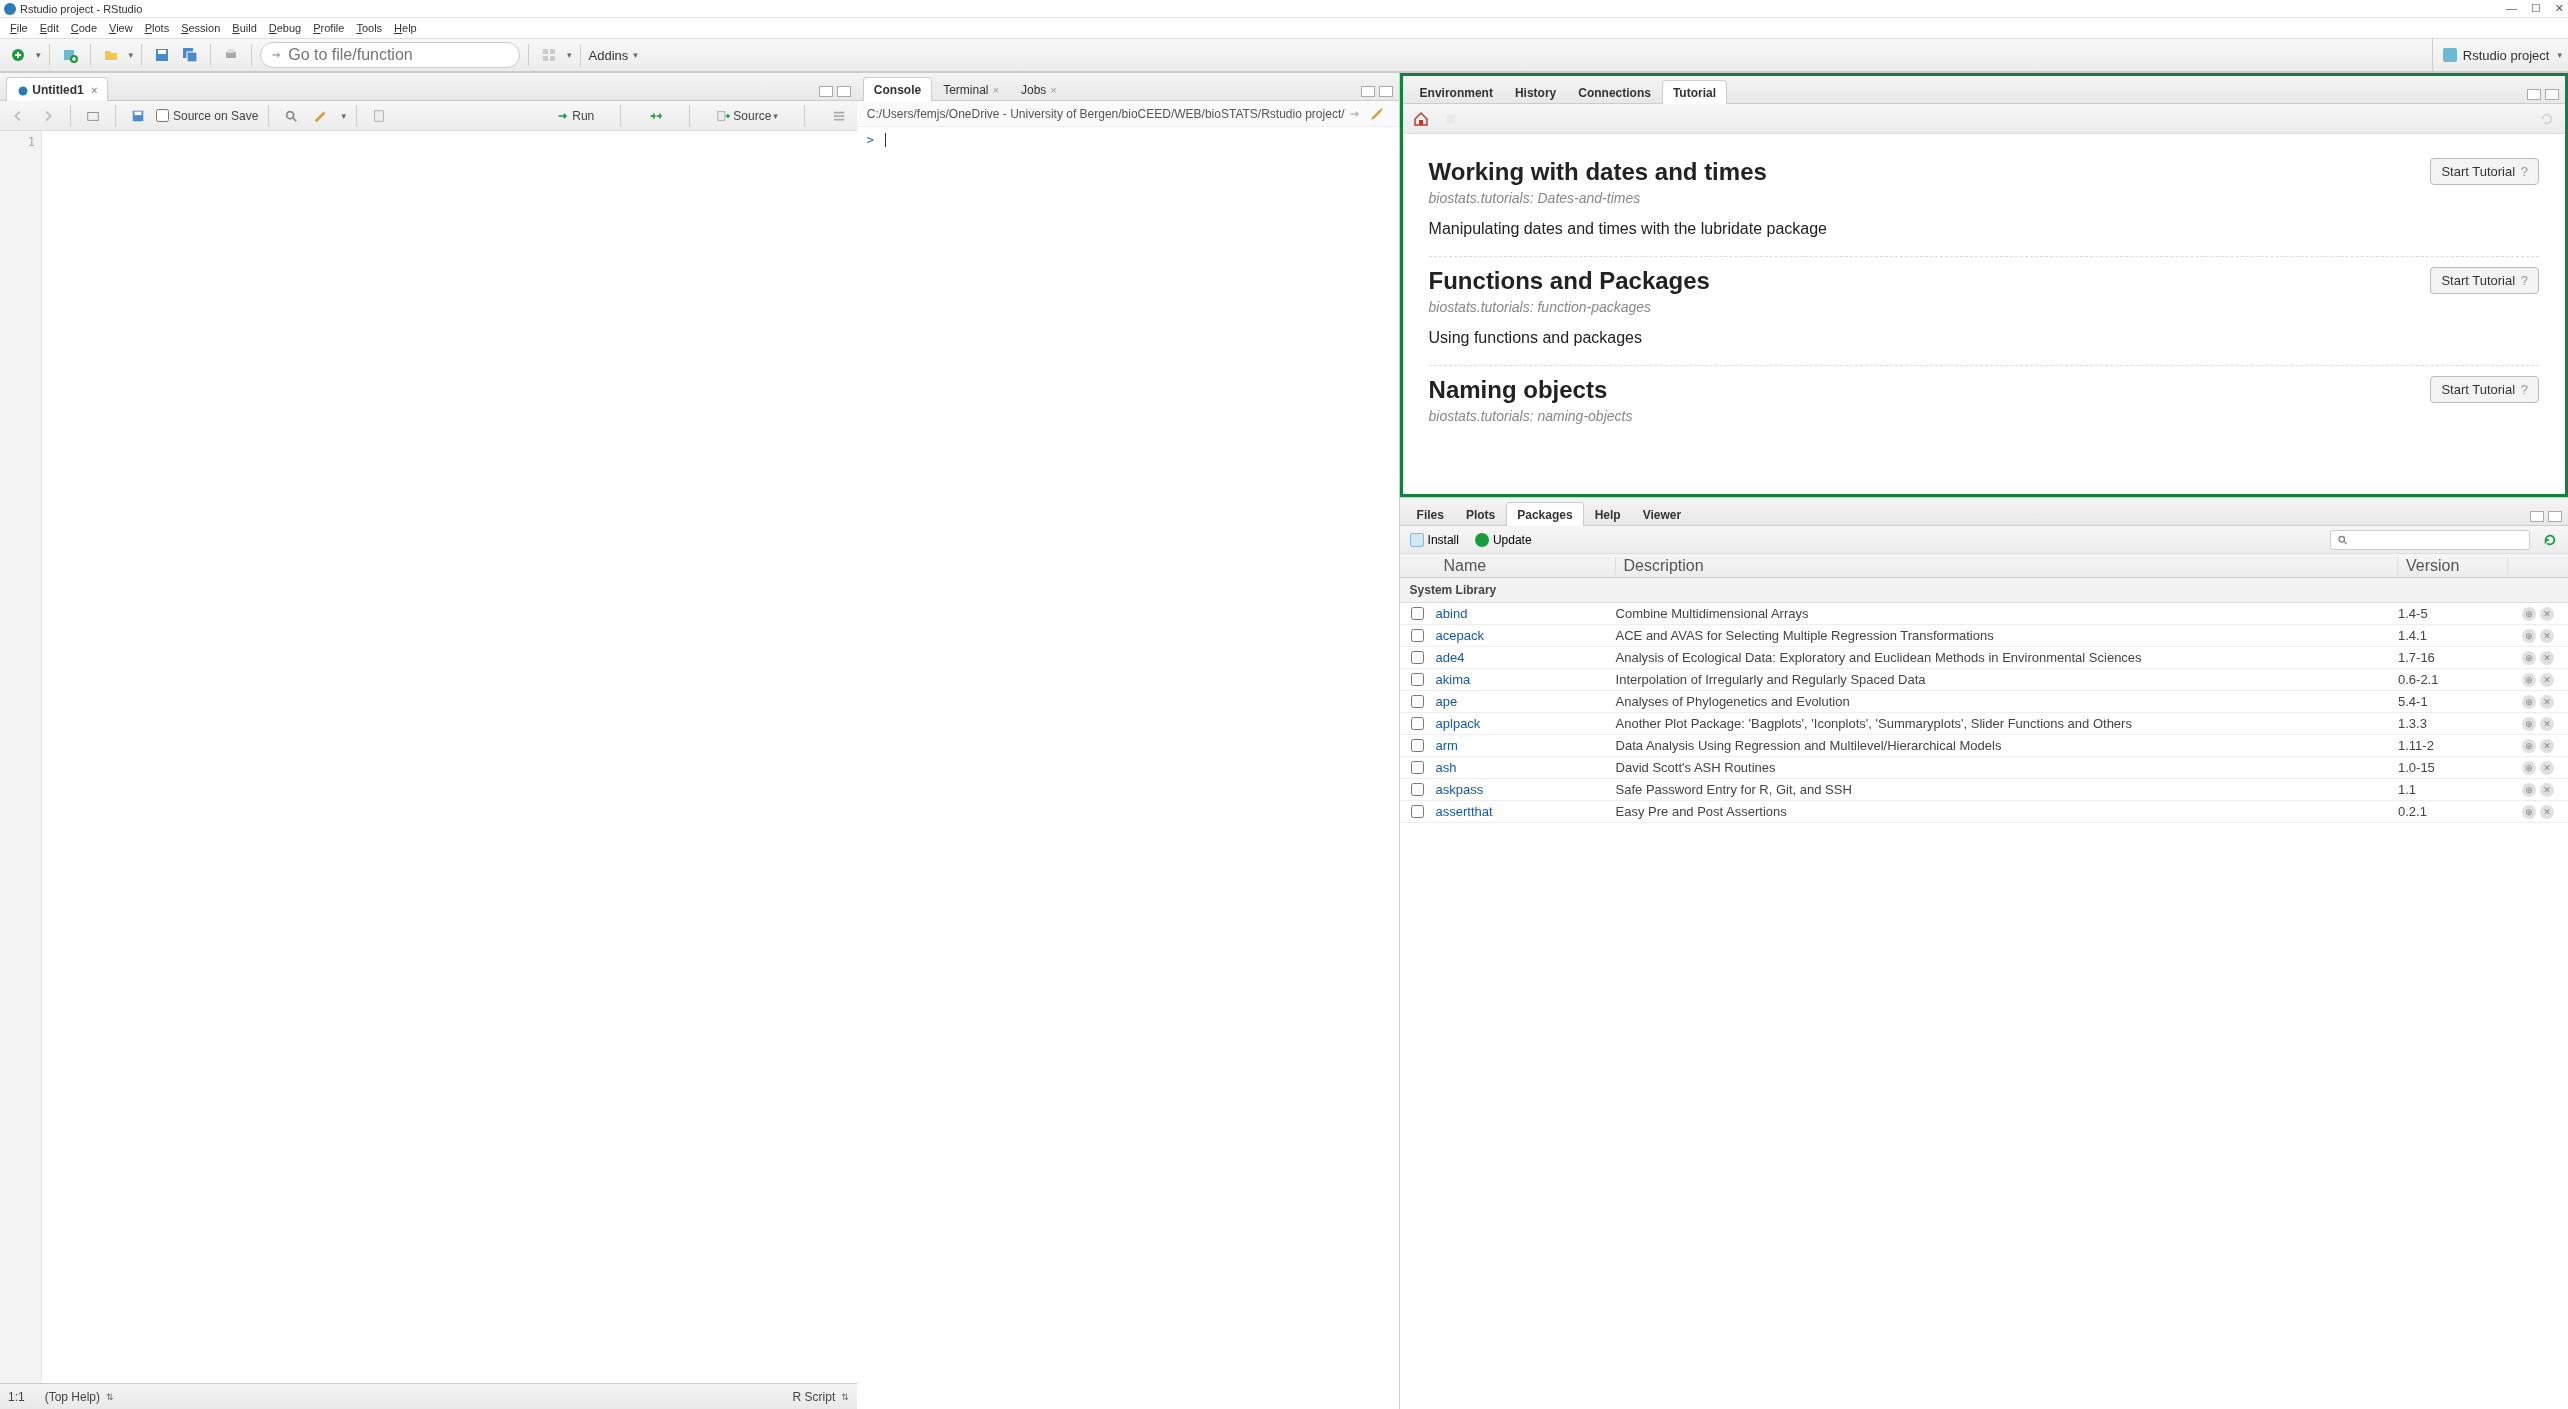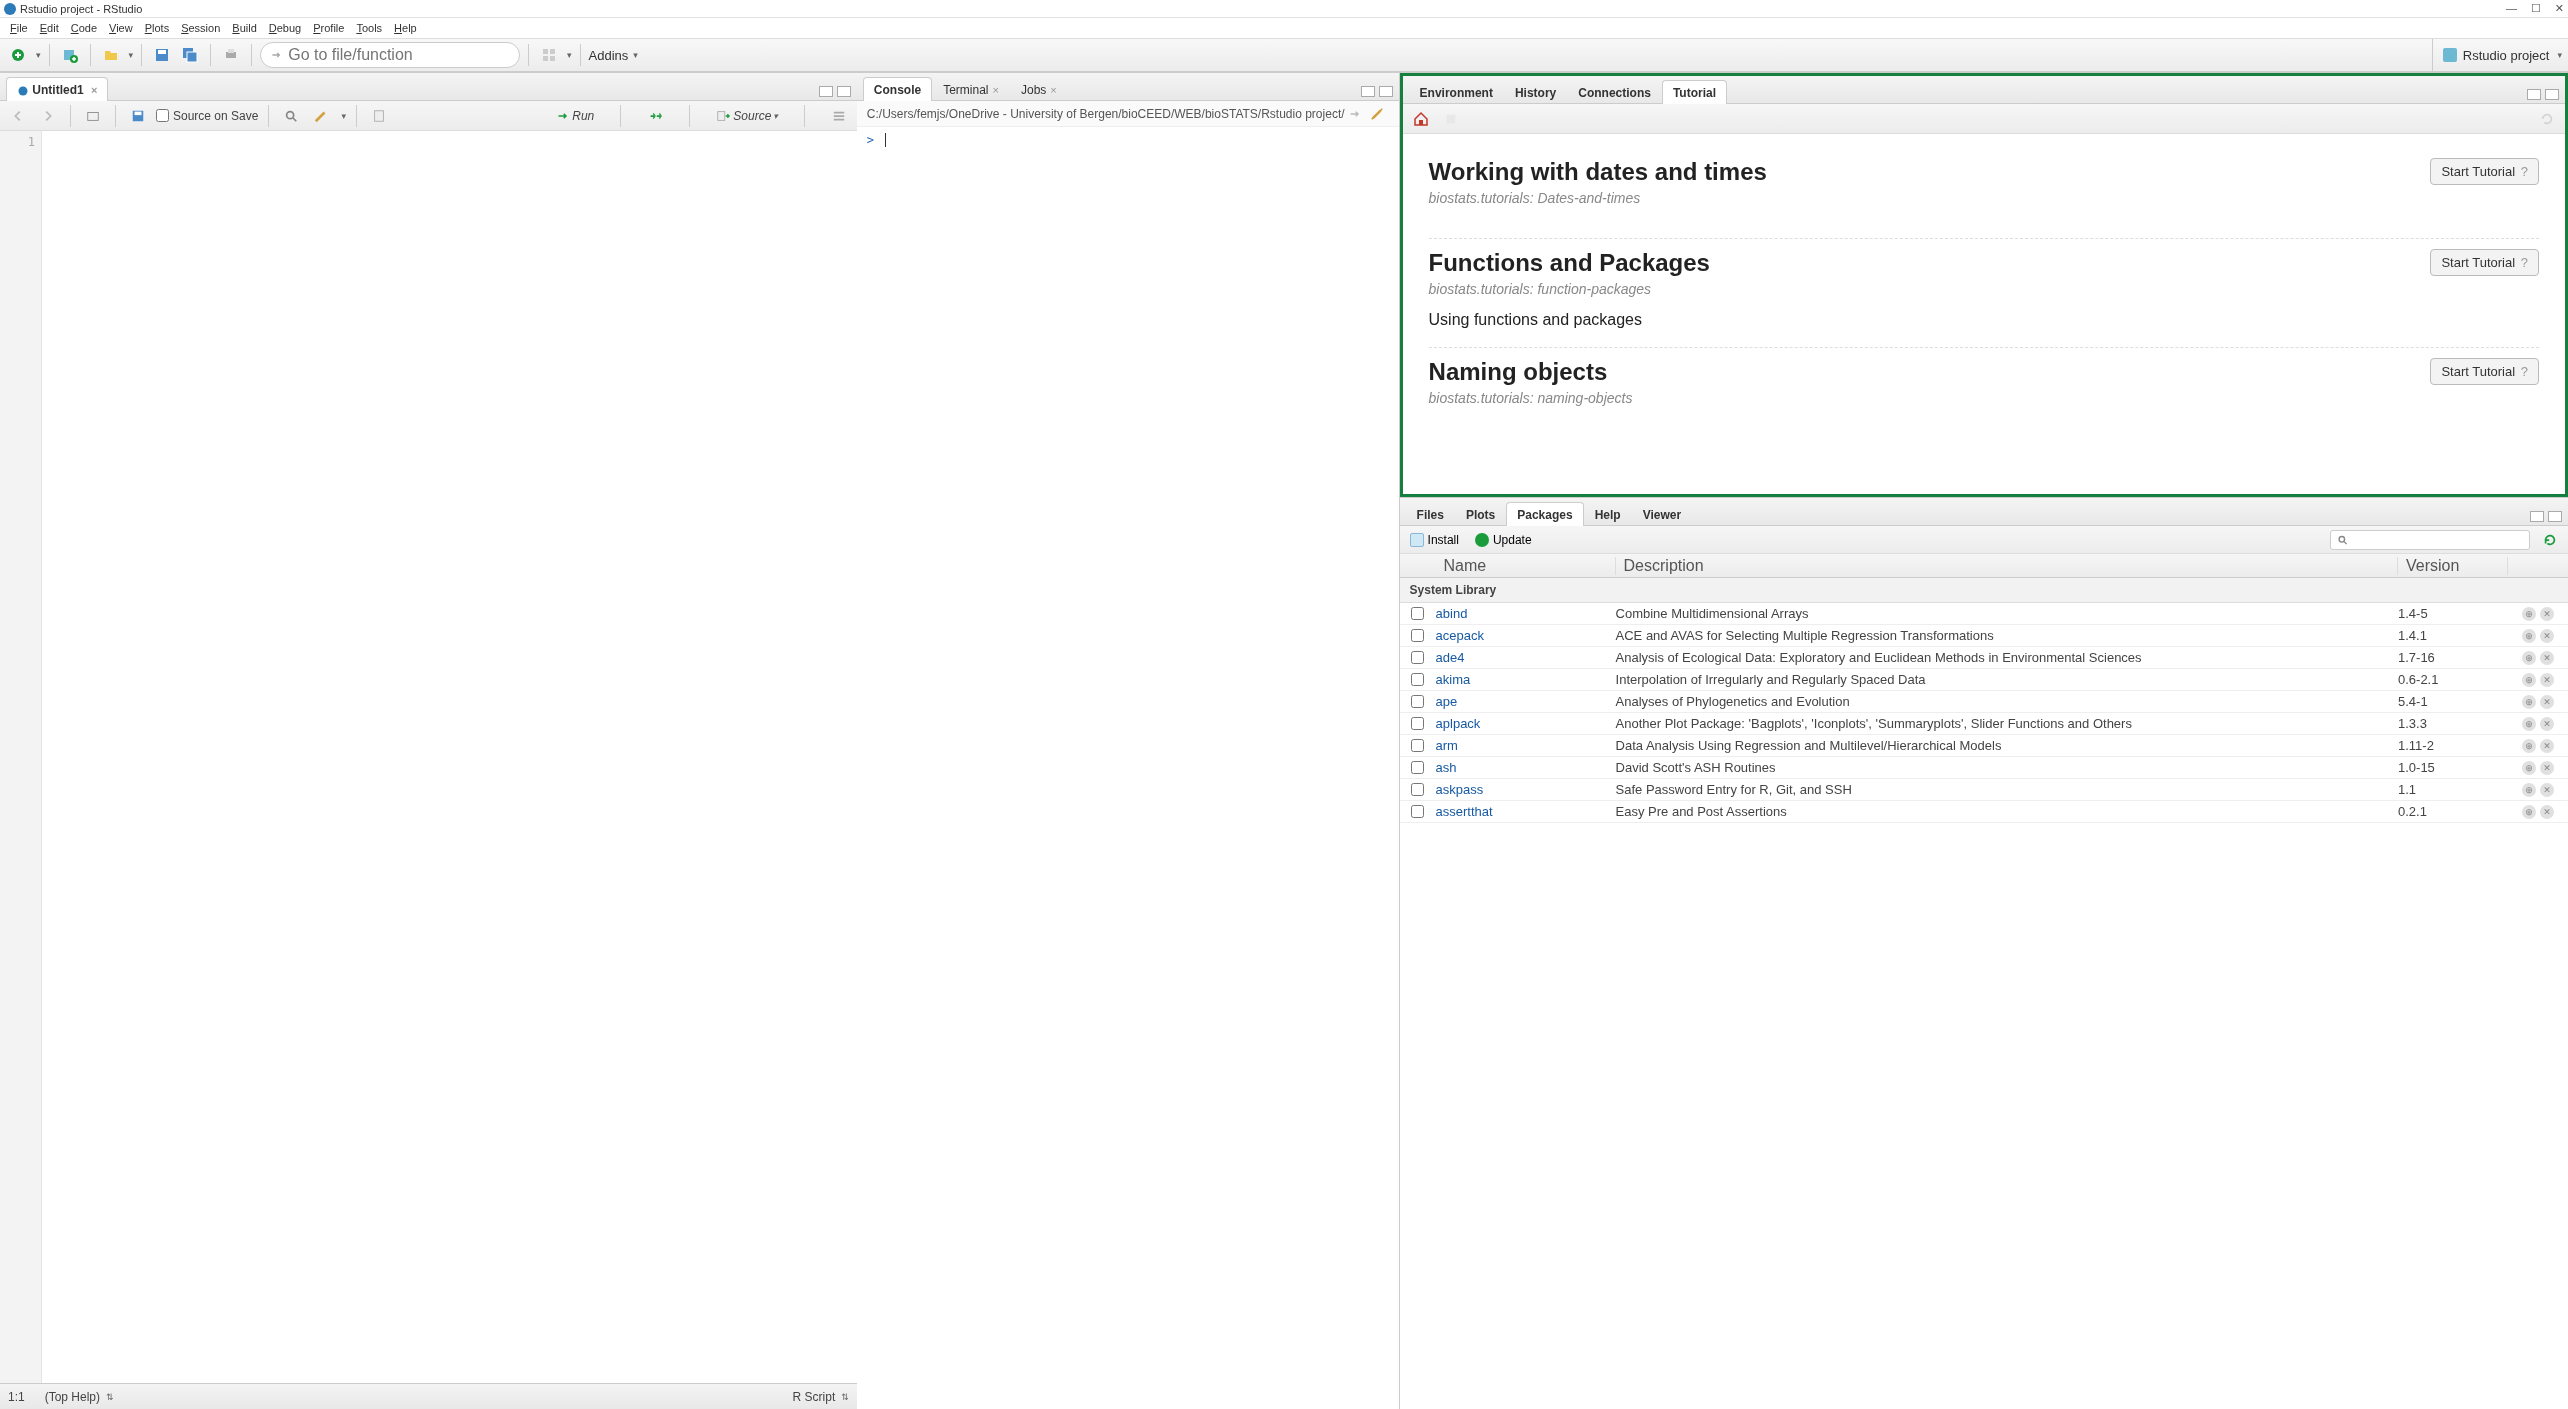--- a/index.html
+++ b/index.html
@@ -34,21 +34,21 @@
 
 
 .pane { display: flex; flex-direction: column; border-top: 1px solid #ccc; }
 .pane-tabs { height: 28px; display: flex; align-items: flex-end; background: linear-gradient(#f4f4f4,#e8e8e8); border-bottom: 1px solid #ccc; padding: 0 6px; position: relative; }
 .pane-tabs .tab { padding: 5px 10px 4px; font-size: 12px; color: #333; cursor: pointer; border: 1px solid transparent; border-bottom: none; position: relative; top: 1px; }
 .pane-tabs .tab.active { background: #fff; border-color: #ccc; font-weight: 600; border-radius: 4px 4px 0 0; }
 .pane-tabs .tab.bold { font-weight: 700; }
 .pane-tabs .tab .close-x { color: #999; margin-left: 4px; font-size: 11px; }
 .pane-tabs .pane-ctrls { margin-left: auto; display: flex; gap: 4px; color: #888; align-items: center; padding-bottom: 3px; }
 .pane-toolbar { height: 30px; display: flex; align-items: center; background: linear-gradient(#f6f6f6,#ececec); border-bottom: 1px solid #ddd; padding: 0 6px; gap: 6px; font-size: 12px; color: #444; }
-.pane-toolbar .right-grp { margin-left: auto; display: flex; align-items: center; gap: 18px; font-style: italic; }
+.pane-toolbar .right-grp { margin-left: auto; display: flex; align-items: center; gap: 18px; }
 
 
 .source-pane { flex: 1; min-height: 0; }
 .editor-area { flex: 1; display: flex; background: #fff; }
 .gutter { width: 42px; background: #f3f3f3; color: #aaa; text-align: right; padding: 4px 6px 0 0; border-right: 1px solid #e5e5e5; font-family: Consolas, monospace; font-size: 12px; }
 .code { flex: 1; padding: 4px 6px; font-family: Consolas, monospace; font-size: 12px; }
 .status-bar { height: 26px; display: flex; align-items: center; background: linear-gradient(#f4f4f4,#e8e8e8); border-top: 1px solid #ccc; padding: 0 8px; font-size: 12px; color: #444; }
 .status-bar .right { margin-left: auto; display: flex; align-items: center; gap: 6px; }
 
 
@@ -378,20 +378,21 @@
                   <path d="M3 8a5 5 0 1 1 2 4" fill="none" stroke="#aaa" stroke-width="2"></path>
                 </svg>
             </span>
           </div>
         </div>
         <div class="tutorial-content">
           <div class="tutorial-item">
             <button class="start-btn"><span>Start Tutorial</span> <span class="q">?</span></button>
             <h2>Working with dates and times</h2>
             <div class="meta">biostats.tutorials: Dates-and-times</div>
+            <div class="desc">Manipulating dates and times with the lubridate package</div>
           </div>
           <div class="tutorial-item">
             <button class="start-btn"><span>Start Tutorial</span> <span class="q">?</span></button>
             <h2>Functions and Packages</h2>
             <div class="meta">biostats.tutorials: function-packages</div>
             <div class="desc">Using functions and packages</div>
           </div>
           <div class="tutorial-item">
             <button class="start-btn"><span>Start Tutorial</span> <span class="q">?</span></button>
             <h2>Naming objects</h2>

